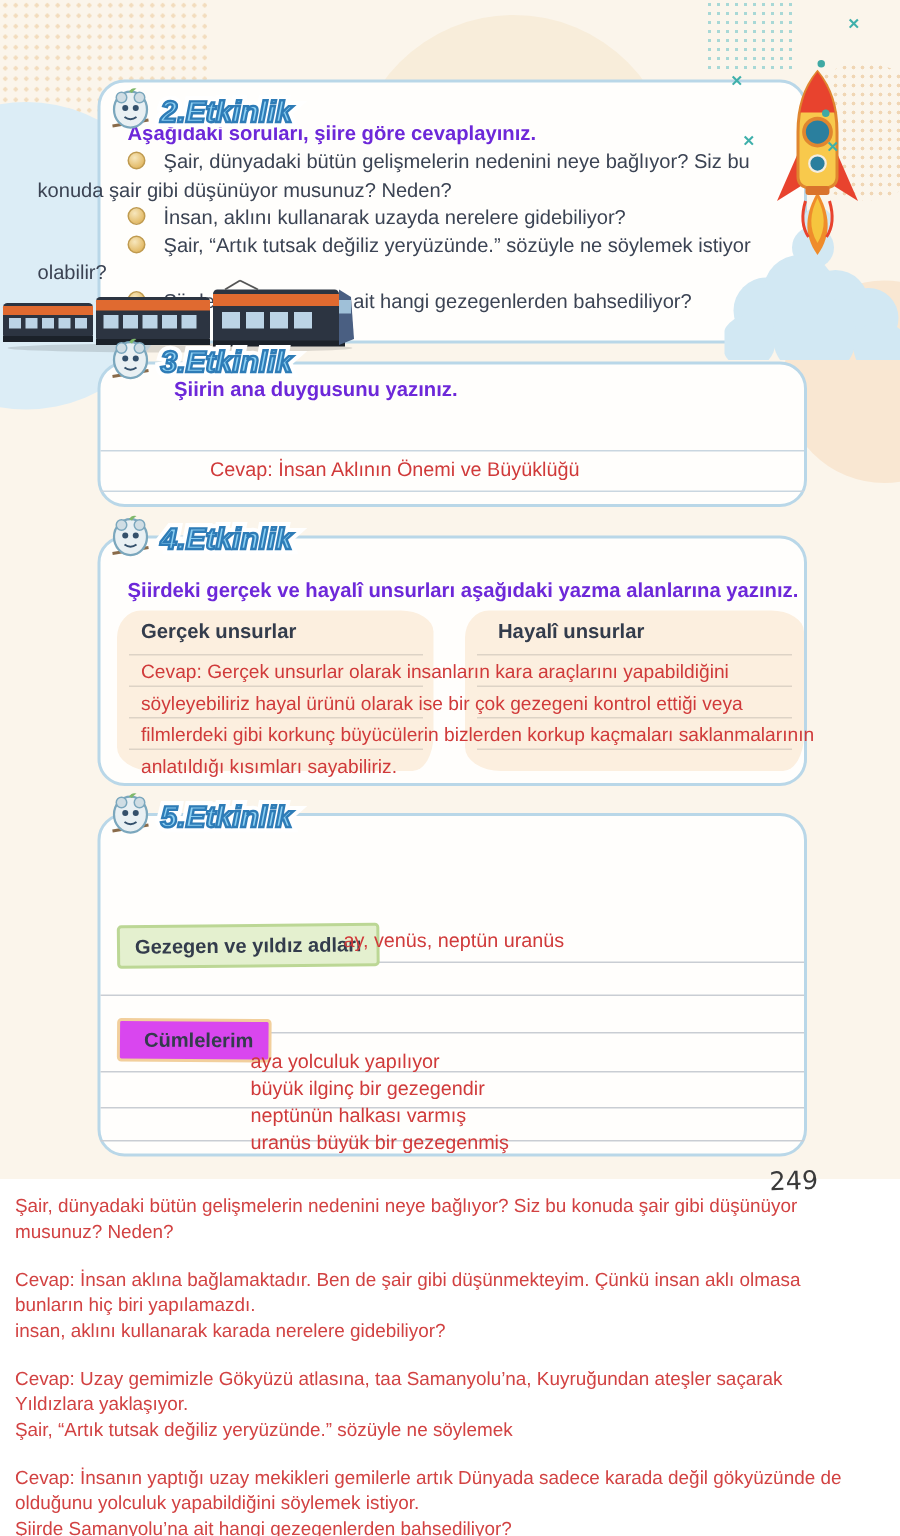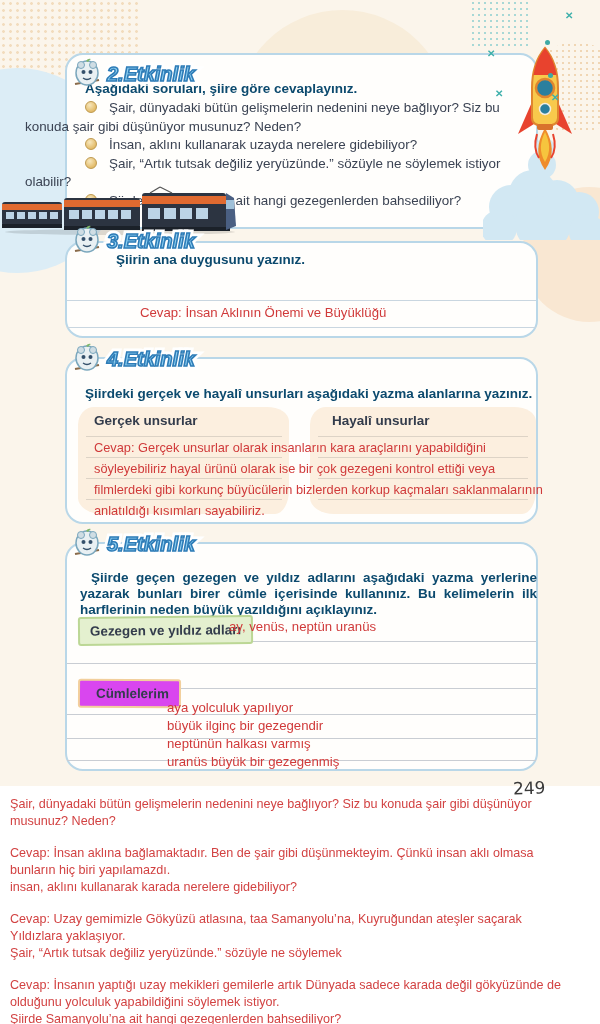--- a/index.html
+++ b/index.html
@@ -34,21 +34,21 @@
   .badge { position:absolute; display:flex; align-items:center; gap:1px; z-index:6; }
   #badge2 { left:72px; top:58px;justify-content:space-between; }
   #badge3 { left:72px; top:225px; }
   #badge4 { left:72px; top:343px; }
   #badge5 { left:72px; top:528px; }
   .badge-svg { display:block; }
   .badge-back  { font:italic 800 20px "Liberation Sans", sans-serif; fill:#7cc6ee; stroke:#ffffff; stroke-width:7; }
   .badge-front { font:italic 800 20px "Liberation Sans", sans-serif; fill:#8ed0f2; stroke:#2e7cb7; stroke-width:1.6; }
 
   
-  .instr { position:absolute; color:#0c4a6e; font-weight:bold; font-size:13.5px; z-index:3; }
+  .instr { position:absolute; color:#6d28d9; font-weight:bold; font-size:13.5px; z-index:3; }
   #instr5 { width:457px; text-align:justify; text-indent:11px; line-height:15.8px; }
   .q-list { position:absolute; left:85px; top:99px; width:447px; z-index:3;
     font-size:13.4px; color:#3b4353; line-height:18.6px; }
   .q-row { margin-left:-60px; text-indent:60px; }
   .bullet { display:inline-block; width:10px; height:10px; border-radius:50%;
     background:radial-gradient(circle at 38% 32%, #f7e7bd, #e2b965 75%);
     border:1px solid #bf9a4f; margin-right:12px; vertical-align:-1px; }
   .red { color:#d03a3a; }
   .answer-line { position:absolute; height:1px; background:#c9d6e0; z-index:3; }
   .box-line { position:absolute; height:1px; background:#ddd3c6; z-index:3; }
@@ -269,21 +269,20 @@
       <circle cx="18.5" cy="14" r="2" fill="#34506b"></circle>
       <path d="M11 20 Q15 23 19 20" stroke="#34506b" stroke-width="1.3" fill="none"></path>
       <path d="M14 3 q2 -3 5 -2 q-2 1 -3 3 z" fill="#7fb86a"></path>
     </svg>
     <svg class="badge-svg" width="118" height="32" viewBox="0 0 118 32">
       <text class="badge-back" x="4" y="23">5.Etkinlik</text>
       <text class="badge-front" x="4" y="23">5.Etkinlik</text>
     </svg>
   </div>
 
-  <div class="instr" id="instr5" style="left:80px; top:570px;">Şiirde geçen gezegen ve yıldız adlarını aşağıdaki yazma yerlerine yazarak bunları birer cümle içerisinde kullanınız. Bu kelimelerin ilk harflerinin neden büyük yazıldığını açıklayınız.</div>
 
   <div class="sticker" id="label-planets">Gezegen ve yıldız adları</div>
   <div id="ans-planets" class="red">ay, venüs, neptün uranüs</div>
   <div class="gray-line" style="left:224px; top:641px; width:312px;"></div>
   <div class="gray-line" style="left:67px;  top:663px; width:469px;"></div>
 
   <div class="sticker" id="label-sent">Cümlelerim</div>
   <div class="gray-line" style="left:172px; top:688px; width:364px;"></div>
 
   <div class="sent-list red">

